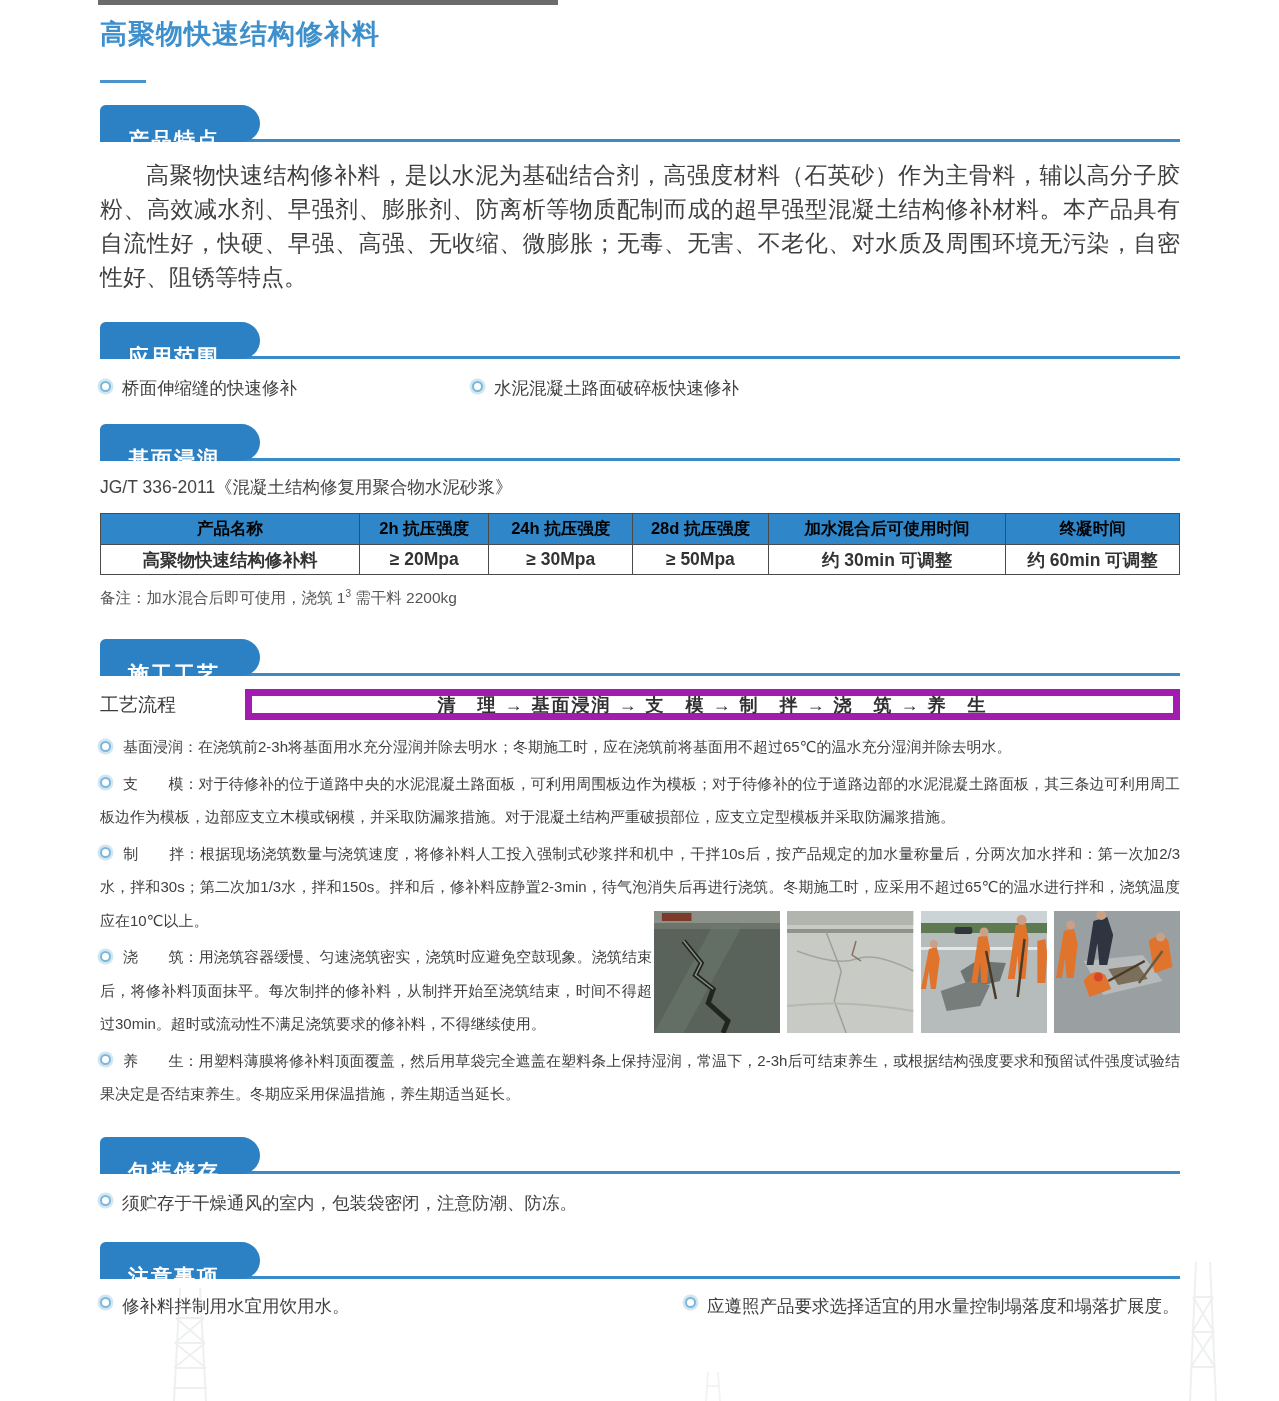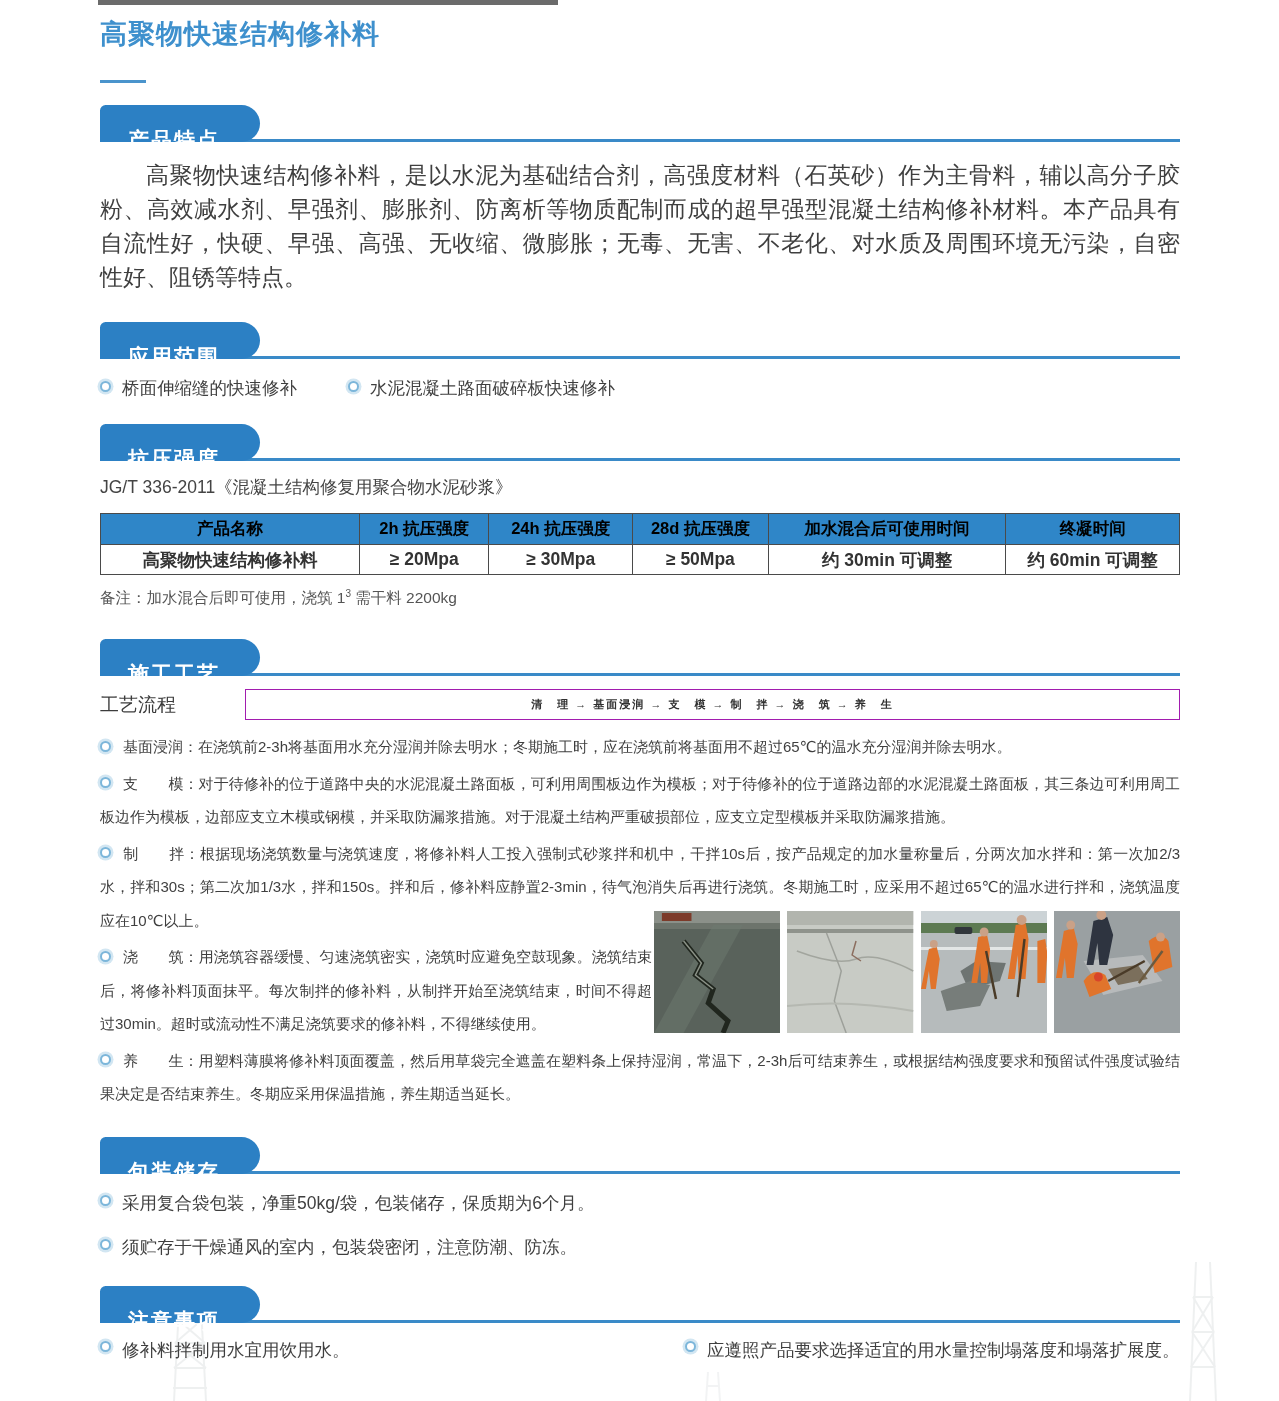--- a/index.html
+++ b/index.html
@@ -50,21 +50,21 @@
   .bullet {
     display:inline-block; width:11px; height:11px; border-radius:50%;
     border:2px solid #7cb6da;
     box-shadow:0 0 0 2.5px rgba(165,206,230,.5);
     background:#fff; margin-right:11px; flex:none;
     vertical-align:middle; position:relative; top:-2px;
   }
   .item-row { display:flex; align-items:center; font-size:17.5px; color:#3f3f3f; }
 
   .app-row { margin-top:17px; display:flex; }
-  .app-item-1 { width:248px; }
+  .app-item-1 { width:372px; }
 
   .std-line {
     margin-top:14px; text-align:left;
     font-size:17.5px; color:#444444;
   }
 
   table.perf {
     margin-top:14px; width:100%;
     border-collapse:collapse; table-layout:fixed;
   }
@@ -78,23 +78,23 @@
     background:#ffffff;
   }
   .c1{width:24%}.c2{width:12%}.c3{width:13.3%}.c4{width:12.6%}.c5{width:22%}.c6{width:16.1%}
 
   .note-line { margin-top:13px; font-size:15.5px; color:#555555; }
   .note-line sup { font-size:10px; }
 
   .flow-row { margin-top:13px; display:flex; align-items:center; }
   .flow-label { font-size:19px; color:#3c3c3c; width:145px; flex:none; }
   .flow-box {
-    flex:1; border:1px solid #a21caf; height:31px;
+    flex:1; border:7px solid #a21caf; height:31px;
     display:flex; align-items:center; justify-content:center;
-    font-size:11px; font-weight:bold; color:#303030; letter-spacing:2px;
+    font-size:18px; font-weight:bold; color:#303030; letter-spacing:2px;
   }
 
   .steps { position:relative; margin-top:10px; }
   .step {
     font-size:15px; line-height:33.5px; color:#3f3f3f;
     text-align:justify; margin-top:3px;
   }
   .step .bullet { margin-right:12px; }
   .step-pour { width:552px; }
   .step-cure { width:100%; }
@@ -175,21 +175,21 @@
       <div class="item-row">
         <span class="bullet"></span>
         <span>水泥混凝土路面破碎板快速修补</span>
       </div>
     </div>
   </div>
 
   <div class="section" style="margin-top:24px">
     <div class="sec-head">
       <div class="sec-line"></div>
-      <div class="sec-tab">抗压强度</div>
+      <div class="sec-tab">基面浸润</div>
     </div>
     <div class="std-line">JG/T 336-2011《混凝土结构修复用聚合物水泥砂浆》</div>
     <table class="perf">
       <thead>
         <tr>
           <th class="c1">产品名称</th>
           <th class="c2">2h 抗压强度</th>
           <th class="c3">24h 抗压强度</th>
           <th class="c4">28d 抗压强度</th>
           <th class="c5">加水混合后可使用时间</th>
@@ -296,24 +296,20 @@
   </div>
 
   <div class="section" style="margin-top:26px">
     <div class="sec-head">
       <div class="sec-line"></div>
       <div class="sec-tab">包装储存</div>
     </div>
     <div class="storage-items">
       <div class="item-row">
         <span class="bullet"></span>
-        <span>采用复合袋包装，净重50kg/袋，包装储存，保质期为6个月。</span>
-      </div>
-      <div class="item-row">
-        <span class="bullet"></span>
         <span>须贮存于干燥通风的室内，包装袋密闭，注意防潮、防冻。</span>
       </div>
     </div>
   </div>
 
   <div class="section" style="margin-top:24px">
     <div class="sec-head">
       <div class="sec-line"></div>
       <div class="sec-tab">注意事项</div>
     </div>

